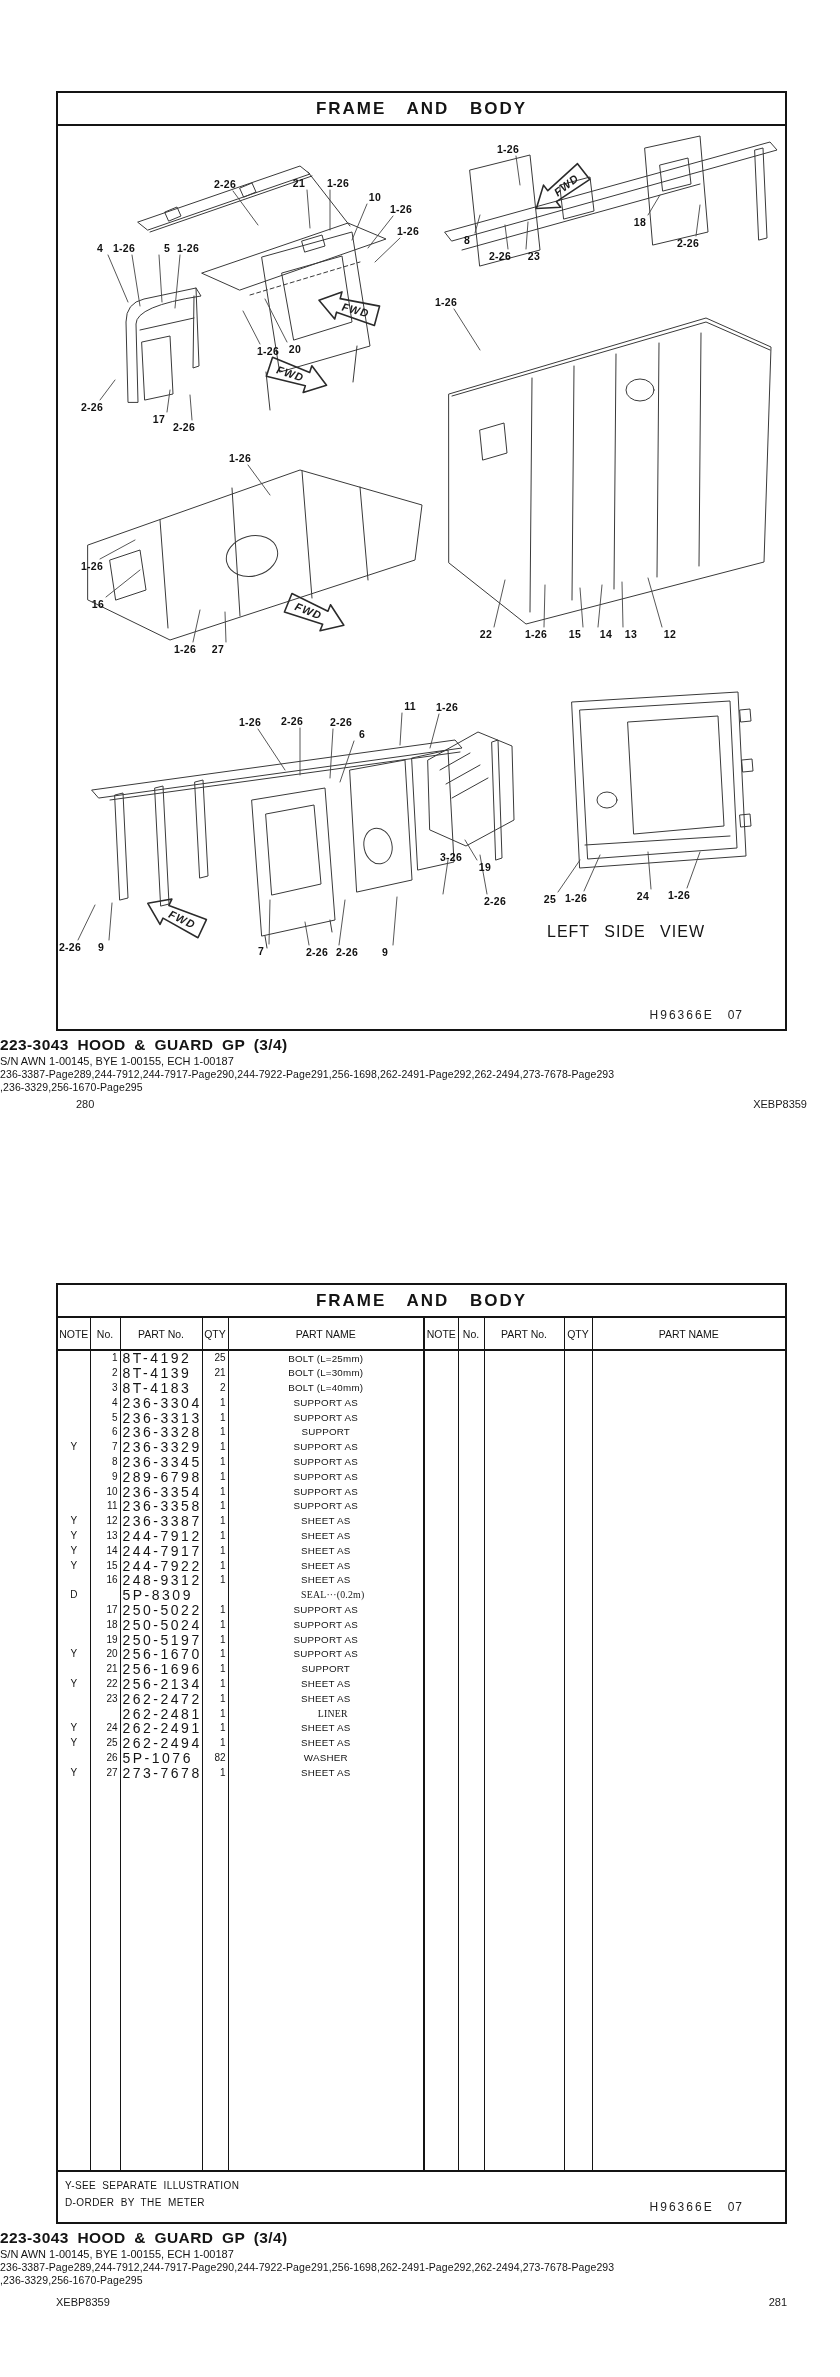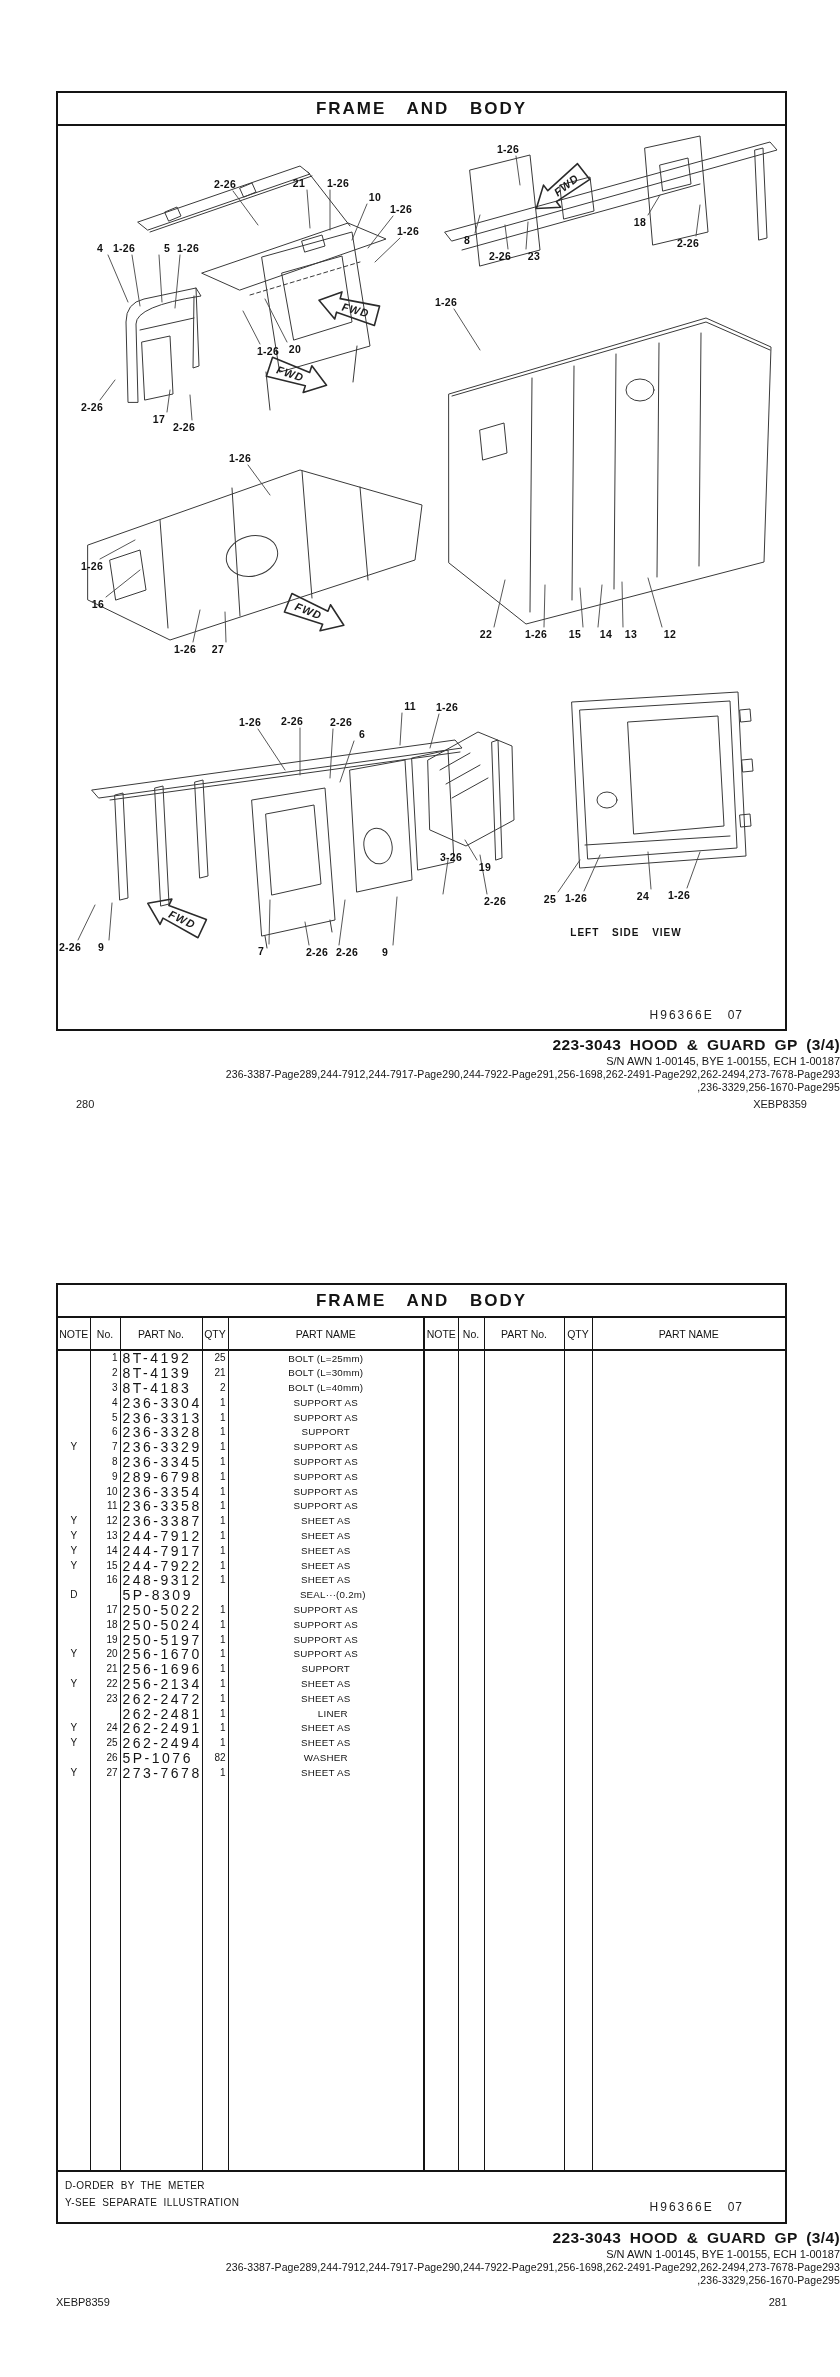--- a/index.html
+++ b/index.html
@@ -29,23 +29,23 @@
   #callout-layer{position:absolute;left:0;top:0;width:840px;height:2377px;pointer-events:none;}
   .callout{position:absolute;transform:translate(-50%,-50%);font-size:10.5px;font-weight:600;
     letter-spacing:0.3px;white-space:nowrap;color:#111;}
 
   .fwd{position:absolute;width:64px;height:34px;overflow:visible;}
   .fwd path{fill:none;stroke:#2b2b2b;stroke-width:1.6;stroke-linejoin:round;}
   .fwd text{font-family:"Liberation Sans", sans-serif;font-size:11px;font-weight:700;font-style:italic;
     fill:#1c1c1c;letter-spacing:1px;}
 
   .side-view-label{position:absolute;left:626px;top:932px;transform:translate(-50%,-50%);
-    font-size:10px;font-weight:700;letter-spacing:1px;word-spacing:9px;white-space:nowrap;}
-
-  .tblock{position:absolute;left:0;width:840px;text-align:right;line-height:1.22;}
+    font-size:16px;font-weight:400;letter-spacing:1px;word-spacing:9px;white-space:nowrap;}
+
+  .tblock{position:absolute;left:0;width:840px;text-align:left;line-height:1.22;}
   #tblock1{top:1036px;} #tblock2{top:2229px;}
   .tblock .t1{font-size:15.5px;font-weight:700;letter-spacing:0.4px;word-spacing:4px;}
   .tblock .t2{font-size:11px;}
   .tblock .t3{font-size:10.5px;letter-spacing:0.1px;}
 
   .pagefoot{position:absolute;left:56px;width:731px;font-size:11px;color:#1a1a1a;}
   #foot1{top:1098px;margin-left:20px;} #foot2{top:2296px;}
   .pagefoot .fl{float:left;} .pagefoot .fr{float:right;}
 
   
@@ -54,21 +54,21 @@
   table.parts th{font-weight:400;font-size:10.5px;height:31px;border-bottom:2px solid #141414;text-align:center;padding:0;}
   table.parts td, table.parts th{border-right:1px solid #141414;overflow:hidden;white-space:nowrap;}
   table.parts .gdiv{border-right-width:2px;}
   table.parts .last{border-right:none;}
   table.parts td{height:14.8px;padding:0 2px;line-height:1;}
   td.c-note{text-align:center;}
   td.c-no{text-align:right;padding-right:5px;}
   td.c-part{text-align:left;letter-spacing:2.5px;font-size:14px;}
   td.c-qty{text-align:right;padding-right:4px;}
   td.c-name{text-align:center;padding-left:9px;font-size:9.8px;letter-spacing:0.2px;}
-  td.c-name.ind{padding-left:16px;}
+  td.c-name.ind{padding-left:16px;font-family:Liberation Serif, serif;}
   tr.filler td{height:auto;}
   .notes-band{height:52px;border-top:2px solid #141414;position:relative;padding:5px 0 0 7px;box-sizing:border-box;}
   .note-line{font-size:10px;line-height:17px;letter-spacing:0.4px;word-spacing:3px;}
 </style>
 </head>
 <body>
 
 <div id="canvas">
 
   <div class="sheet" id="sheet1">
@@ -693,22 +693,22 @@
               <td class=""></td>
               <td class=""></td>
               <td class=""></td>
               <td class=""></td>
               <td class="last"></td>
             </tr>
           </tbody>
       </table>
     </div>
     <div class="notes-band">
+      <div class="note-line">Y-SEE SEPARATE ILLUSTRATION</div>
       <div class="note-line">D-ORDER BY THE METER</div>
-      <div class="note-line">Y-SEE SEPARATE ILLUSTRATION</div>
     </div>
   </div>
 
   <div class="plate-code" id="plate2">
     <span>H96366E</span><span class="rev">07</span>
   </div>
 
   <div class="tblock" id="tblock2">
     <div class="t1">223-3043  HOOD &amp; GUARD GP (3/4)</div>
     <div class="t2">S/N AWN 1-00145, BYE 1-00155, ECH 1-00187</div>

